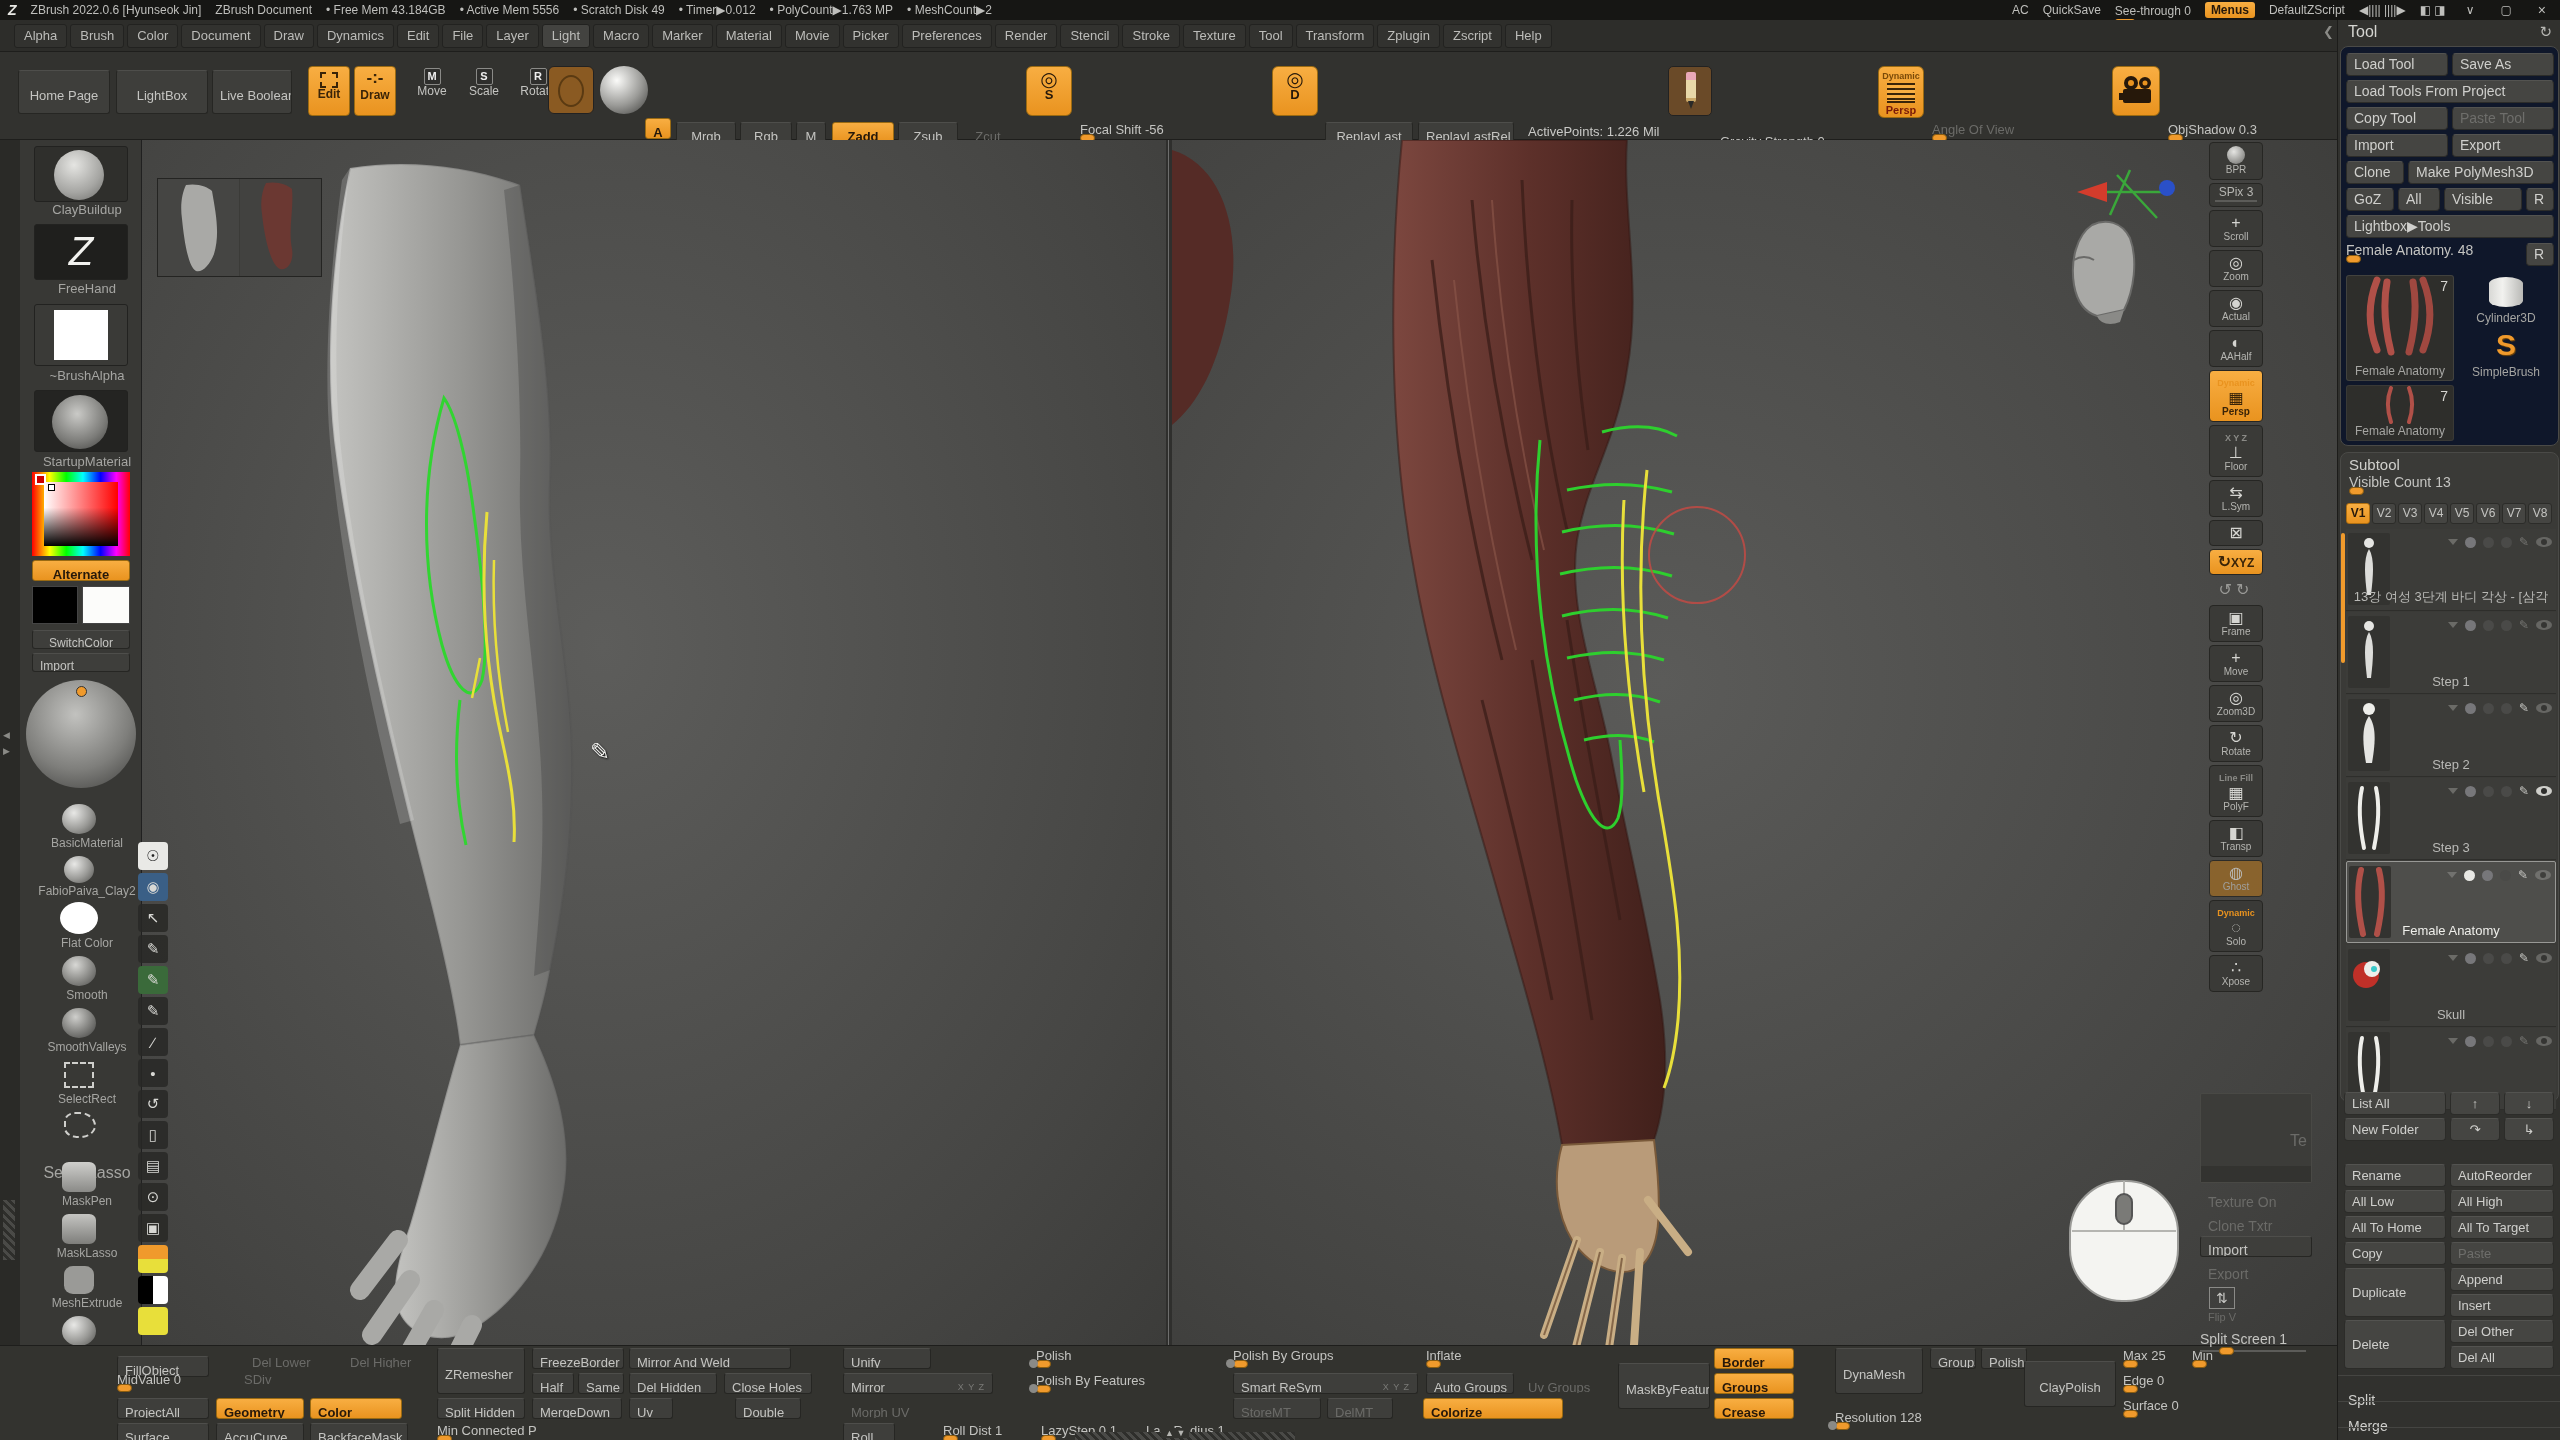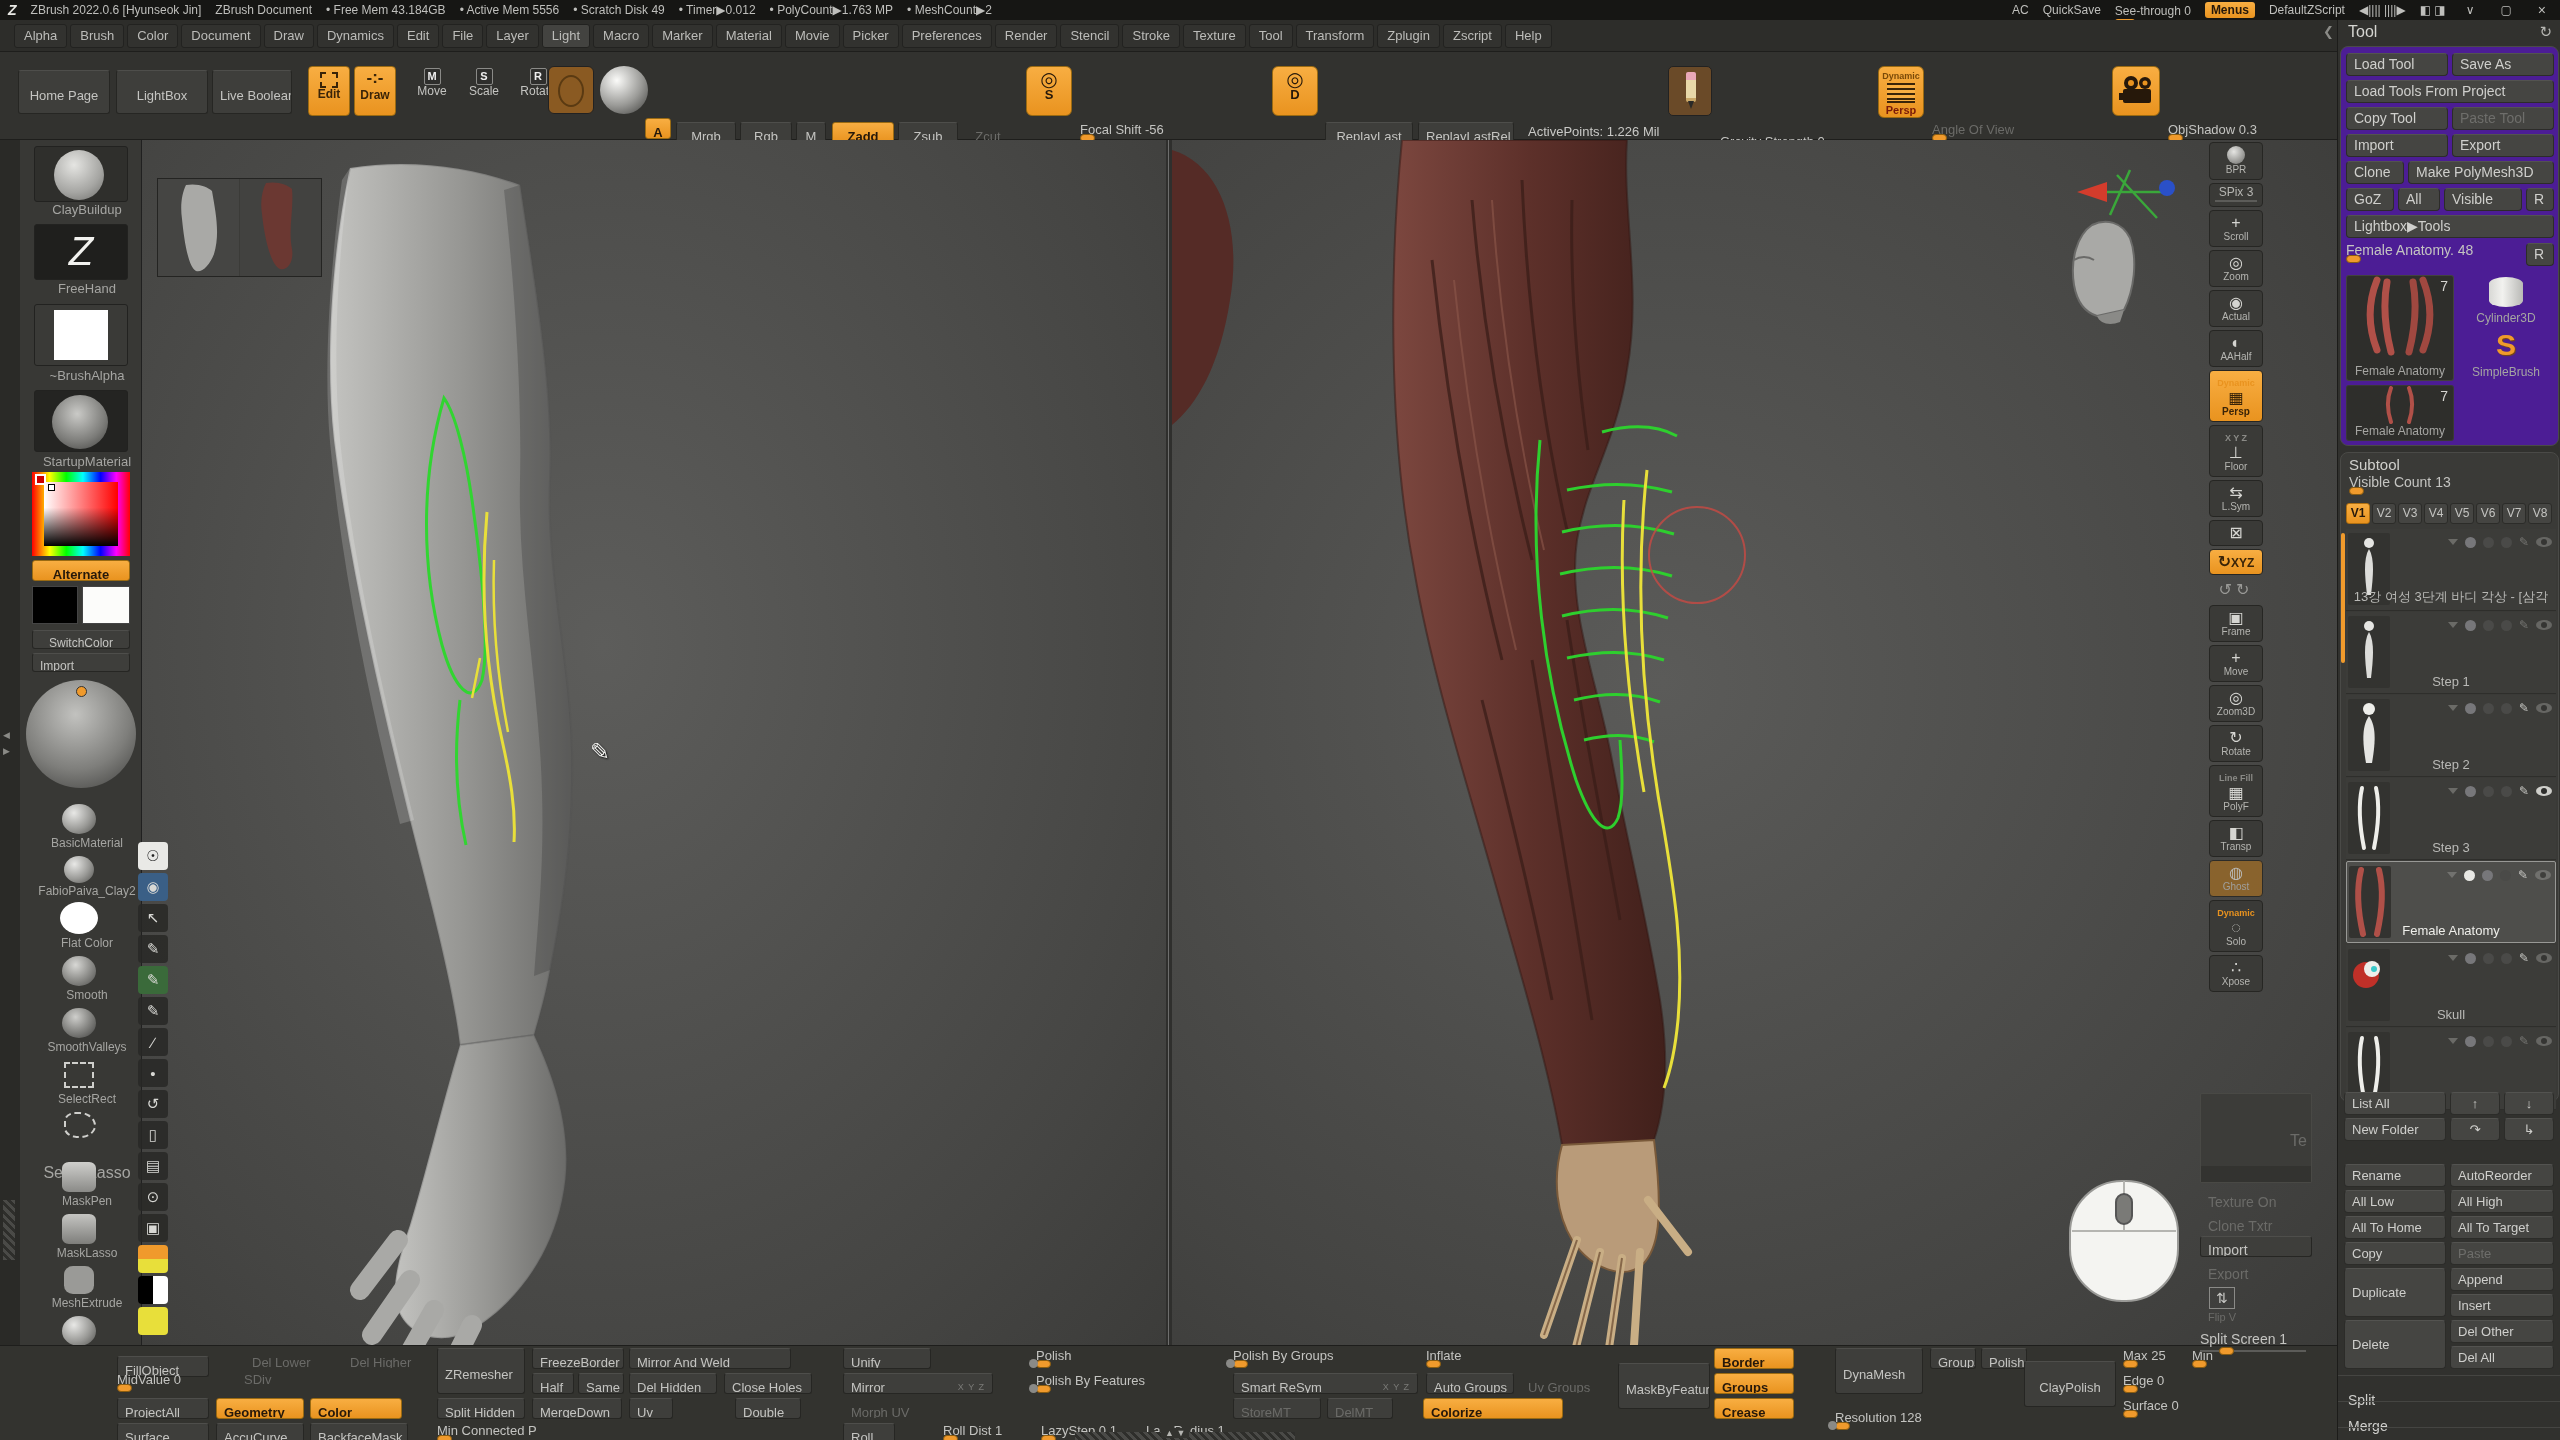--- a/index.html
+++ b/index.html
@@ -550,21 +550,21 @@
     <span class="tr" style="display:block">
         <span class="th" style="left:18%"></span>
       </span>
   </div>
 </div>
 
 <div class="abs" style="left:2337px;top:20px;width:223px;height:1420px;background:#31312e;border-left:1px solid #1c1c1a">
   <span style="position:absolute;left:10px;top:3px;font-size:16px;color:#d5d5d1">Tool</span>
   <span style="position:absolute;right:8px;top:3px;color:#b5b5b1;font-size:15px">↻</span>
 
-  <div class="abs" style="left:2px;top:26px;width:219px;height:400px;background:#4c1d95;border:1px solid #4a4a47;border-radius:8px">
+  <div class="abs" style="left:2px;top:26px;width:219px;height:400px;background:#0f172a;border:1px solid #4a4a47;border-radius:8px">
     <div class="pbtn" style="left:5px;top:6px;width:102px">Load Tool</div>
     <div class="pbtn" style="left:111px;top:6px;width:102px">Save As</div>
     <div class="pbtn" style="left:5px;top:33px;width:208px">Load Tools From Project</div>
     <div class="pbtn" style="left:5px;top:60px;width:102px">Copy Tool</div>
     <div class="pbtn dim" style="left:111px;top:60px;width:102px">Paste Tool</div>
     <div class="pbtn" style="left:5px;top:87px;width:102px">Import</div>
     <div class="pbtn" style="left:111px;top:87px;width:102px">Export</div>
     <div class="pbtn" style="left:5px;top:114px;width:58px">Clone</div>
     <div class="pbtn" style="left:67px;top:114px;width:146px">Make PolyMesh3D</div>
     <div class="pbtn" style="left:5px;top:141px;width:48px">GoZ</div>

